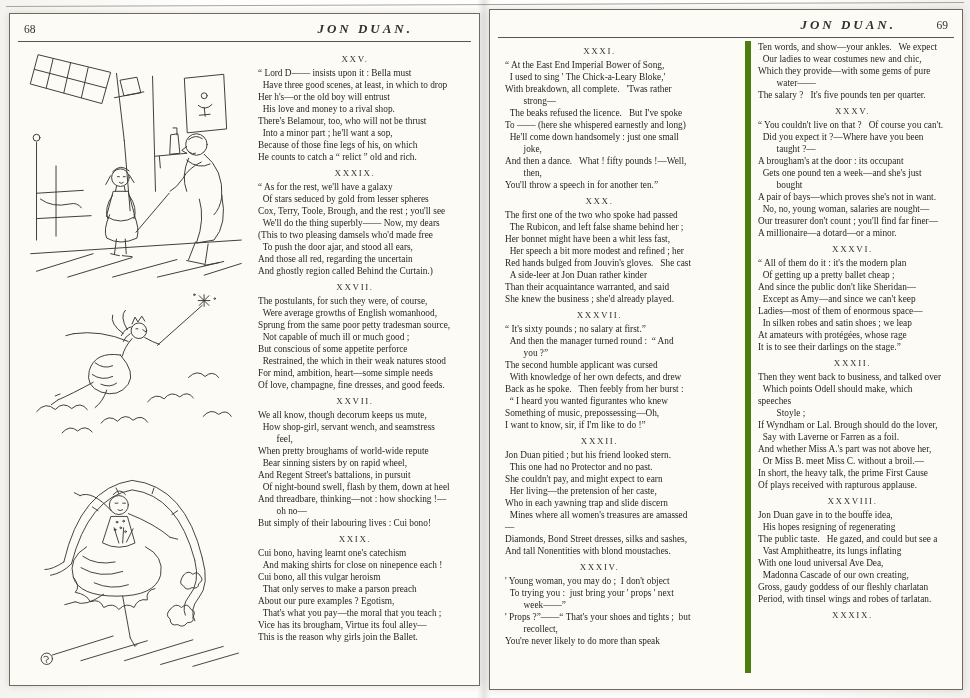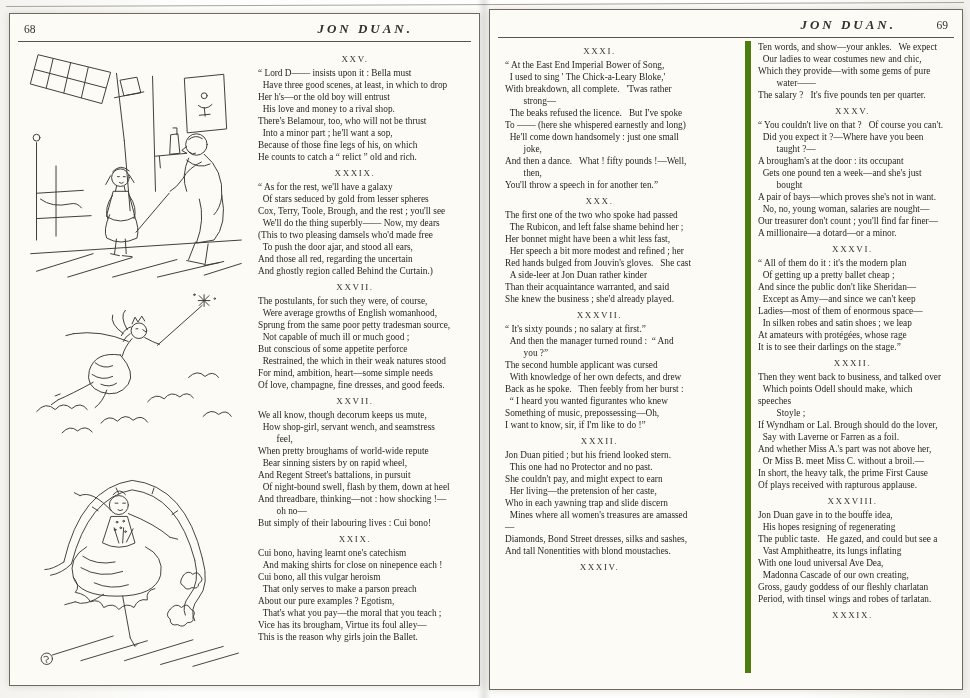--- a/index.html
+++ b/index.html
@@ -280,20 +280,26 @@
   This one had no Protector and no past.
 She couldn't pay, and might expect to earn
   Her living—the pretension of her caste,
 Who in each yawning trap and slide discern
   Mines where all women's treasures are amassed—
 Diamonds, Bond Street dresses, silks and sashes,
 And tall Nonentities with blond moustaches.</div>
         </section>
         <section class="stanza">
           <div class="stanza-num">XXXIV.</div>
+          <div class="stanza-text">' Young woman, you may do ;  I don't object
+  To trying you :  just bring your ' props ' next
+        week——”
+' Props ?”——“ That's your shoes and tights ;  but
+        recollect,
+You're never likely to do more than speak</div>
         </section>
       </div>
 
       <div class="col col-2">
         <section class="stanza">
           <div class="stanza-text">Ten words, and show—your ankles.   We expect
   Our ladies to wear costumes new and chic,
 Which they provide—with some gems of pure
         water——
 The salary ?   It's five pounds ten per quarter.</div>

